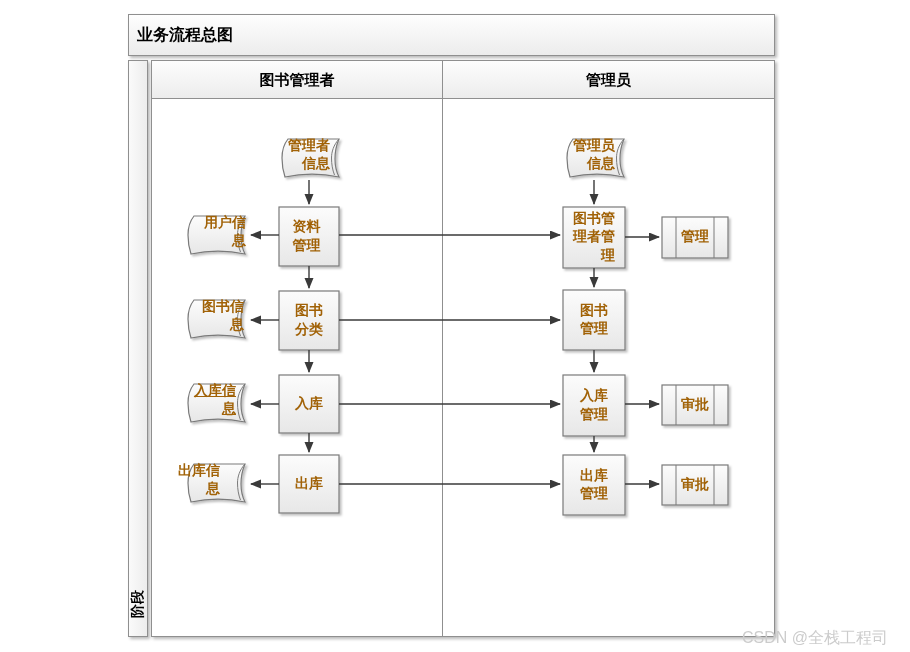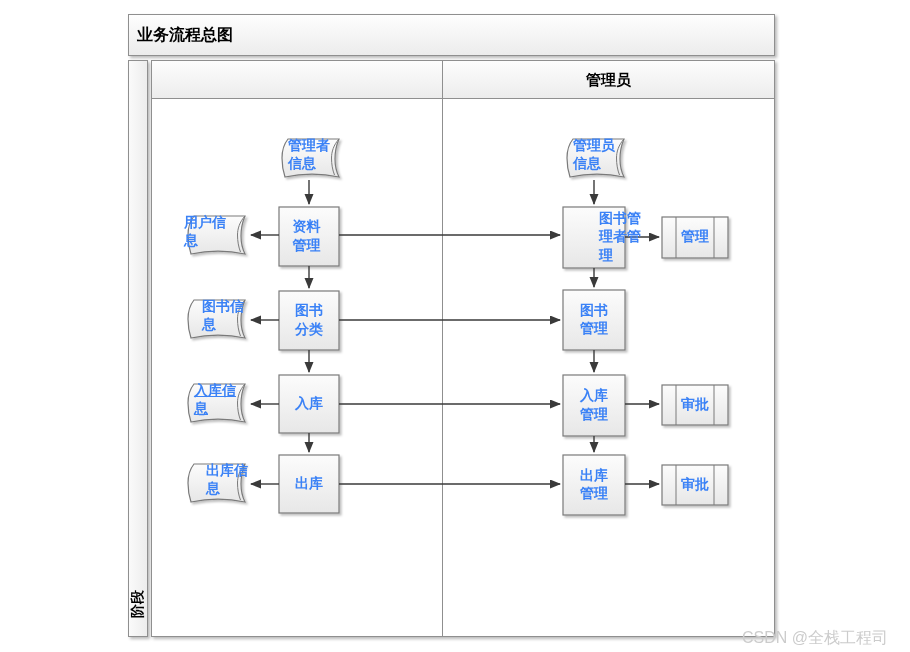--- a/index.html
+++ b/index.html
@@ -9,21 +9,21 @@
          background:linear-gradient(180deg,#fefefe 0%,#ececec 100%);box-sizing:border-box;}
   .lane-body{background:#ffffff;}
   .band{position:absolute;box-sizing:border-box;border-bottom:1px solid #8f8f8f;
         background:linear-gradient(180deg,#fdfdfd 0%,#ececec 100%);}
   .vline{position:absolute;width:1px;background:#8f8f8f;}
   .title-text{position:absolute;display:flex;align-items:center;font-weight:bold;
               font-size:16px;color:#000;padding-left:9px;}
   .hdr{position:absolute;display:flex;align-items:center;justify-content:center;
        font-weight:bold;font-size:15px;color:#000;}
   .lbl{position:absolute;display:flex;align-items:center;justify-content:center;
-       text-align:left;font-weight:bold;font-size:14px;line-height:1.32;color:#3b82f6;
+       text-align:right;font-weight:bold;font-size:14px;line-height:1.32;color:#a16207;
        white-space:pre-line;pointer-events:none;}
   .phase{position:absolute;display:flex;align-items:center;justify-content:center;
          font-weight:bold;font-size:14px;color:#000;}
   .phase span{transform:rotate(-90deg);white-space:nowrap;}
   svg.canvas{position:absolute;left:0;top:0;}
   .shp{fill:url(#gfill);stroke:#7a7a7a;stroke-width:1.2;}
   .inner{stroke:#7a7a7a;stroke-width:1;fill:none;}
   .con{stroke:#3a3a3a;stroke-width:1.4;fill:none;}
   .watermark{position:absolute;font-family:"Liberation Sans","DejaVu Sans",sans-serif;
              font-size:16px;color:#cccccc;}
@@ -37,20 +37,21 @@
   <div class="title-text" style="left:128px;top:14px;width:640px;height:42px;">业务流程总图</div>
 
   <div class="frame" style="left:128px;top:60px;width:20px;height:577px;background:linear-gradient(90deg,#fafafa,#ededed);"></div>
   <div class="phase" style="left:128px;top:578px;width:20px;height:52px;">
     <span>阶段</span>
   </div>
 
   <div class="frame lane-body" style="left:151px;top:60px;width:624px;height:577px;background:#ffffff;"></div>
   <div class="band" style="left:152px;top:61px;width:622px;height:38px;"></div>
   <div class="vline" style="left:442px;top:61px;height:575px;"></div>
+  <div class="hdr" style="left:152px;top:61px;width:290px;height:38px;">图书管理者</div>
   <div class="hdr" style="left:443px;top:61px;width:331px;height:38px;">管理员</div>
 
   <svg class="canvas" width="910" height="652" viewBox="0 0 910 652">
     <defs>
       <linearGradient id="gfill" x1="0" y1="0" x2="0" y2="1">
         <stop offset="0" stop-color="#fcfcfc"></stop>
         <stop offset="1" stop-color="#e7e7e7"></stop>
       </linearGradient>
       <filter id="ds" x="-20%" y="-20%" width="150%" height="150%">
         <feDropShadow dx="2" dy="2" stdDeviation="1" flood-color="#000000" flood-opacity="0.25"></feDropShadow>
@@ -121,36 +122,36 @@
       <path class="con" marker-end="url(#arrow)" d="M625,237 L659,237"></path>
       <path class="con" marker-end="url(#arrow)" d="M625,404 L659,404"></path>
       <path class="con" marker-end="url(#arrow)" d="M625,484 L659,484"></path>
     </g>
   </svg>
 
   <div class="lbl" style="left:276px;top:136px;width:66px;height:38px;"><span>管理者
 信息</span></div>
   <div class="lbl" style="left:279px;top:207px;width:55px;height:59px;"><span>资料
 管理</span></div>
-  <div class="lbl" style="left:172px;top:213px;width:66px;height:38px;"><span>用户信
+  <div class="lbl" style="left:192px;top:213px;width:66px;height:38px;"><span>用户信
 息</span></div>
   <div class="lbl" style="left:279px;top:291px;width:60px;height:59px;"><span>图书
 分类</span></div>
   <div class="lbl" style="left:190px;top:297px;width:66px;height:38px;"><span>图书信
 息</span></div>
   <div class="lbl" style="left:279px;top:375px;width:60px;height:58px;"><span>入库</span></div>
   <div class="lbl" style="left:182px;top:381px;width:66px;height:38px;text-decoration:underline;"><span>入库信
 息</span></div>
   <div class="lbl" style="left:279px;top:455px;width:60px;height:58px;"><span>出库</span></div>
-  <div class="lbl" style="left:194px;top:461px;width:66px;height:38px;"><span>出库信
+  <div class="lbl" style="left:166px;top:461px;width:66px;height:38px;"><span>出库信
 息</span></div>
 
   <div class="lbl" style="left:561px;top:136px;width:66px;height:38px;"><span>管理员
 信息</span></div>
-  <div class="lbl" style="left:589px;top:207px;width:62px;height:61px;border-radius:20px;"><span>图书管
+  <div class="lbl" style="left:563px;top:207px;width:62px;height:61px;border-radius:20px;"><span>图书管
 理者管
 理</span></div>
   <div class="lbl" style="left:662px;top:217px;width:66px;height:41px;"><span>管理</span></div>
   <div class="lbl" style="left:563px;top:290px;width:62px;height:60px;"><span>图书
 管理</span></div>
   <div class="lbl" style="left:563px;top:375px;width:62px;height:61px;"><span>入库
 管理</span></div>
   <div class="lbl" style="left:662px;top:385px;width:66px;height:40px;"><span>审批</span></div>
   <div class="lbl" style="left:563px;top:455px;width:62px;height:60px;"><span>出库
 管理</span></div>

